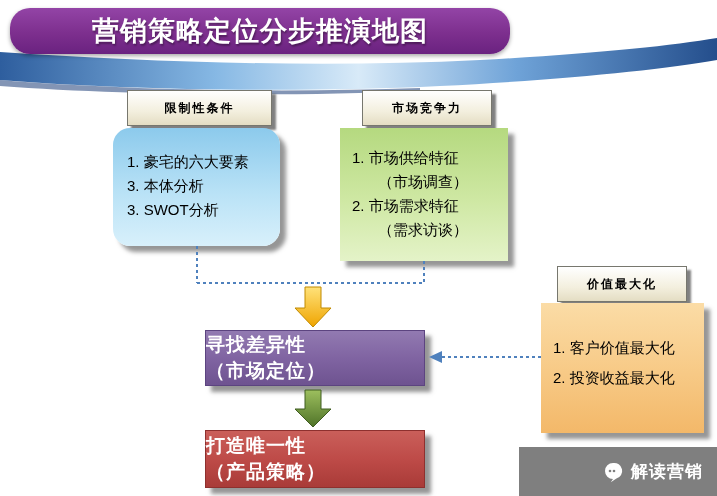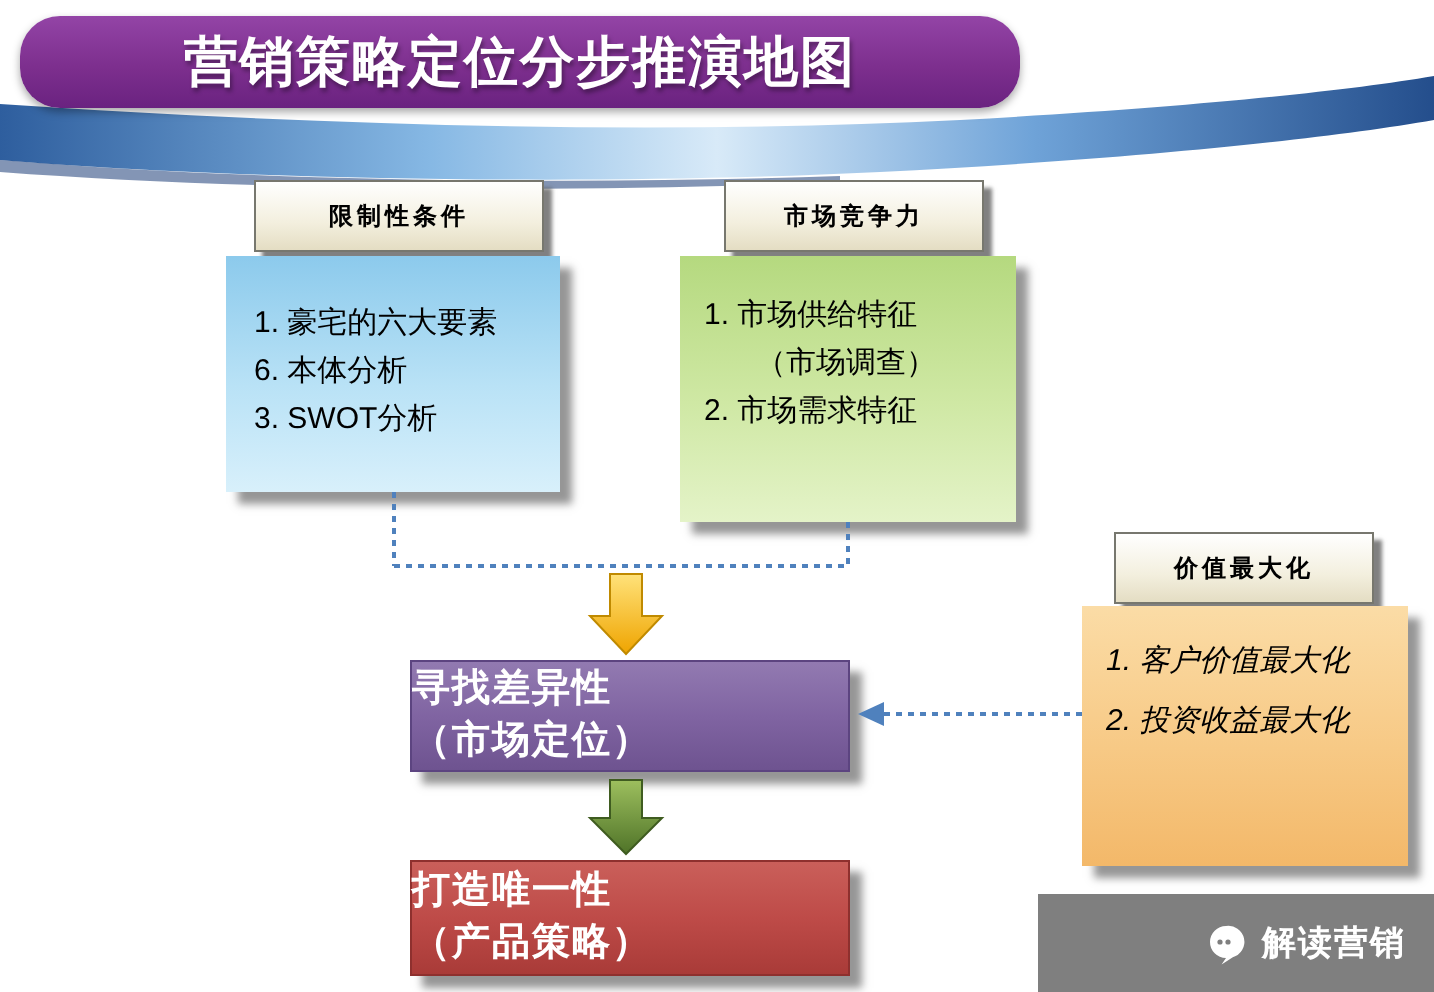--- a/index.html
+++ b/index.html
@@ -39,32 +39,32 @@
 
   
   .cbox {
     position:absolute; box-sizing:border-box; font-size:15px;
     box-shadow:6px 6px 4px rgba(80,80,80,0.6);
   }
   .cbox .line { white-space:nowrap; }
   .box-blue {
     left:113px; top:128px; width:167px; height:118px;
     background:linear-gradient(180deg,#8CCAEC 0%, #B9E2F6 55%, #D8F0FB 100%);
-    padding:22px 0 0 14px; line-height:24px;
+    padding:22px 0 0 14px; line-height:24px;border-radius:17px;
   }
   .box-green {
     left:340px; top:128px; width:168px; height:133px;
     background:linear-gradient(180deg,#B5D97F 0%, #CFE8A4 55%, #E4F3C8 100%);
     padding:18px 0 0 12px; line-height:24px;
   }
   .box-green .sub { padding-left:26px; }
   .box-orange {
     left:541px; top:303px; width:163px; height:130px;
     background:linear-gradient(180deg,#FBDCA6 0%, #F7C985 55%, #F3B869 100%);
-    padding:13px 0 0 12px; line-height:30px;font-style:italic;
+    padding:30px 0 0 12px; line-height:30px;
   }
 
   
   .flowbox {
     position:absolute; left:205px; width:220px; box-sizing:border-box;
     display:flex; flex-direction:column; align-items:flex-start; justify-content:center;
     color:#fff; font-weight:bold; font-size:19px; line-height:26px; letter-spacing:1px;
     box-shadow:6px 6px 4px rgba(80,80,80,0.6); white-space:nowrap;
   }
   .box-purple {
@@ -116,28 +116,29 @@
   </div>
   <div class="hdr hdr-competitiveness">
     <span>市场竞争力</span>
   </div>
   <div class="hdr hdr-value">
     <span>价值最大化</span>
   </div>
 
   <div class="cbox box-blue">
     <div class="line">1. 豪宅的六大要素</div>
-    <div class="line">6. 本体分析</div>
+    <div class="line">3. 本体分析</div>
     <div class="line">3. SWOT分析</div>
   </div>
 
   <div class="cbox box-green">
     <div class="line">1. 市场供给特征</div>
     <div class="line sub">（市场调查）</div>
     <div class="line">2. 市场需求特征</div>
+    <div class="line sub">（需求访谈）</div>
   </div>
 
   <div class="cbox box-orange">
     <div class="line">1. 客户价值最大化</div>
     <div class="line">2. 投资收益最大化</div>
   </div>
 
   <div class="flowbox box-purple">
     <div>寻找差异性</div>
     <div>（市场定位）</div>

